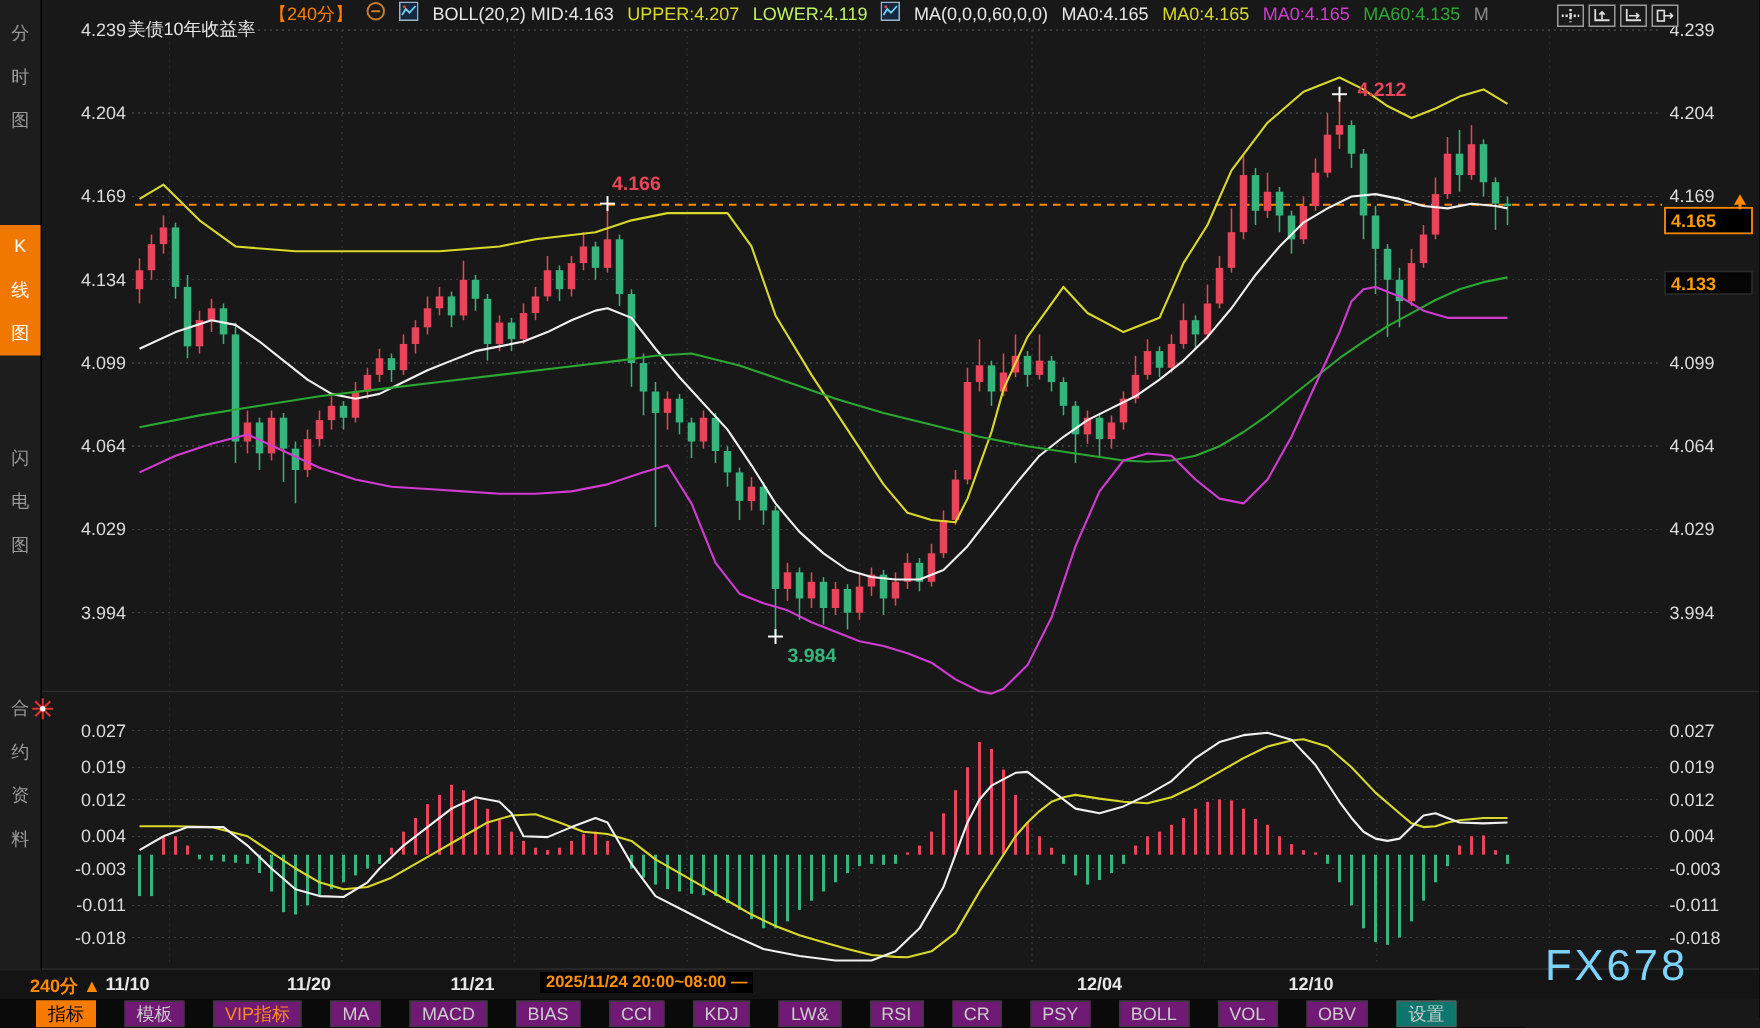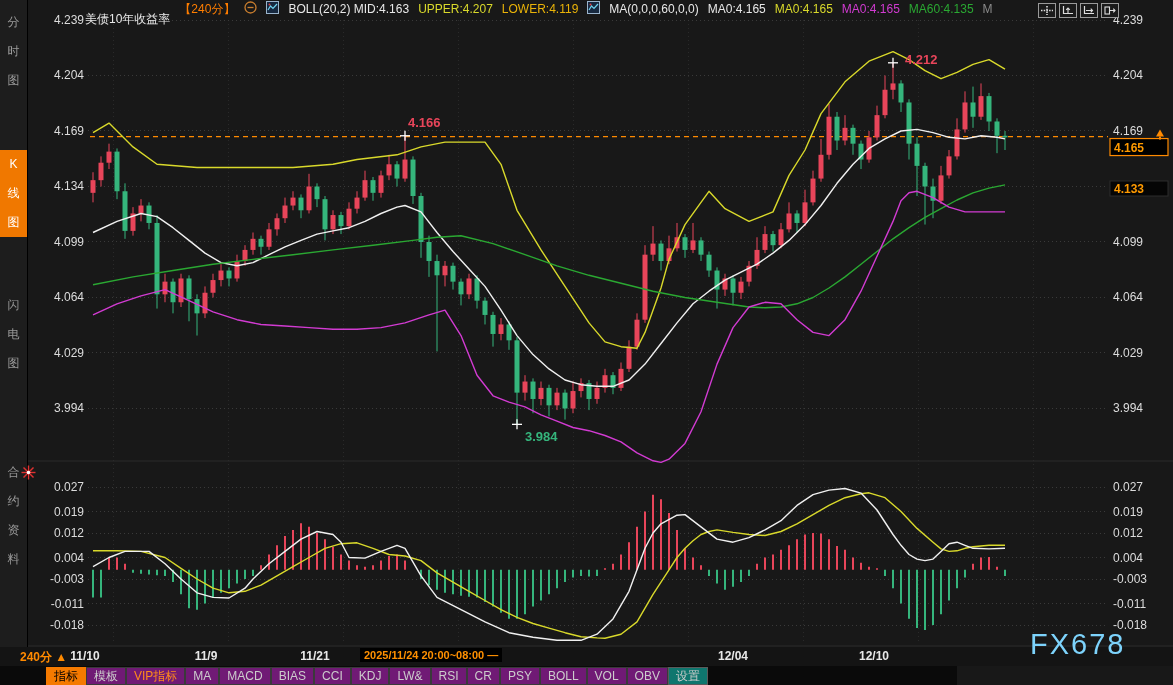--- a/index.html
+++ b/index.html
@@ -19,21 +19,21 @@
   
   .macd-hdr{position:absolute;left:93px;top:464px;display:flex;gap:16px;font-size:12px;z-index:6;white-space:nowrap;}
   .macd-star{position:absolute;left:21px;top:465px;z-index:6;}
   
   .xrow{position:absolute;left:0;top:647px;width:1173px;height:19px;background:#141414;z-index:4;font-size:12px;}
   .xrow .period{position:absolute;left:20px;top:2px;color:#ff8a00;font-weight:bold;}
   .xdate{position:absolute;top:2px;transform:translateX(-50%);color:#e8e8e8;font-weight:bold;}
   .xhl{position:absolute;top:1px;background:#000;color:#ff9000;font-weight:bold;font-size:11px;
        padding:1px 4px;white-space:nowrap;}
   .toolbar{position:absolute;left:0;top:666px;width:957px;height:19px;background:#0a0a0a;z-index:4;
-           display:flex;align-items:center;padding-left:46px;gap:0;box-sizing:border-box;}
+           display:flex;align-items:center;padding-left:24px;gap:19px;box-sizing:border-box;}
   .tbtn{font-size:12px;line-height:14px;padding:1px 7px;background:#701a75;border:1px solid #3a3a3a;
         color:#ccc;cursor:pointer;white-space:nowrap;}
   .tbtn.active{background:#f57a00;border-color:#f57a00;color:#000;}
   .tbtn.vip{color:#ff8c1a;}
   .tbtn.settings{background:#0f766e;border-color:#5a5a5a;}
   .watermark{position:absolute;left:1030px;top:628px;font-size:29px;letter-spacing:2px;color:#7dd3fc;
              z-index:10;font-weight:400;}
   .chart-wrap{position:absolute;left:0;top:0;width:1173px;height:685px;z-index:1;}
 </style>
 </head>
@@ -492,21 +492,21 @@
           <circle cx="6.5" cy="6.5" r="5.5" fill="none" stroke="#c87d2e" stroke-width="1.3"></circle>
           <line x1="3.5" y1="6.5" x2="9.5" y2="6.5" stroke="#c87d2e" stroke-width="1.3"></line>
         </svg></span>
       <span><svg width="13" height="13" viewBox="0 0 13 13">
           <rect x="0.5" y="0.5" width="12" height="12" fill="#16283f" stroke="#9ab4cc"></rect>
           <polyline points="2,9 4.5,5 7,7.5 11,3" fill="none" stroke="#6fd2ee" stroke-width="1.2"></polyline>
           <circle cx="3.5" cy="3.5" r="1" fill="#e04040"></circle>
         </svg></span>
       <span style="color: rgb(232, 232, 232);">BOLL(20,2) MID:4.163</span>
       <span style="color: rgb(217, 217, 43);">UPPER:4.207</span>
-      <span style="color: #eab308;">LOWER:4.119</span>
+      <span style="color: #bef264;">LOWER:4.119</span>
       <span><svg width="13" height="13" viewBox="0 0 13 13">
           <rect x="0.5" y="0.5" width="12" height="12" fill="#16283f" stroke="#9ab4cc"></rect>
           <polyline points="2,9 4.5,5 7,7.5 11,3" fill="none" stroke="#6fd2ee" stroke-width="1.2"></polyline>
           <circle cx="3.5" cy="3.5" r="1" fill="#e04040"></circle>
         </svg></span>
       <span style="color: rgb(232, 232, 232);">MA(0,0,0,60,0,0)</span>
       <span style="color: rgb(232, 232, 232);">MA0:4.165</span>
       <span style="color: rgb(217, 217, 43);">MA0:4.165</span>
       <span style="color: rgb(210, 59, 210);">MA0:4.165</span>
       <span style="color: rgb(42, 168, 50);">MA60:4.135</span>
@@ -549,21 +549,21 @@
           <line x1="12.5" y1="2.5" x2="2.5" y2="12.5"></line>
       </g>
       <circle cx="7.5" cy="7.5" r="1.8" fill="#fff"></circle>
     </svg>
   </span>
 
   <div class="xrow" id="xrow">
     <span class="period">240分 ▲</span>
     <span class="xhl" id="xhl" style="left: 360px;">2025/11/24 20:00~08:00 —</span>
   <span class="xdate" style="left: 85px;">11/10</span>
-      <span class="xdate" style="left: 206px;">11/9</span>
+      <span class="xdate" style="left: 206px;">11/20</span>
       <span class="xdate" style="left: 315px;">11/21</span>
       <span class="xdate" style="left: 733px;">12/04</span>
       <span class="xdate" style="left: 874px;">12/10</span>
     </div>
 
   <div class="toolbar" id="toolbar">
       <span class="tbtn active">指标</span>
       <span class="tbtn">模板</span>
       <span class="tbtn vip">VIP指标</span>
       <span class="tbtn">MA</span>

